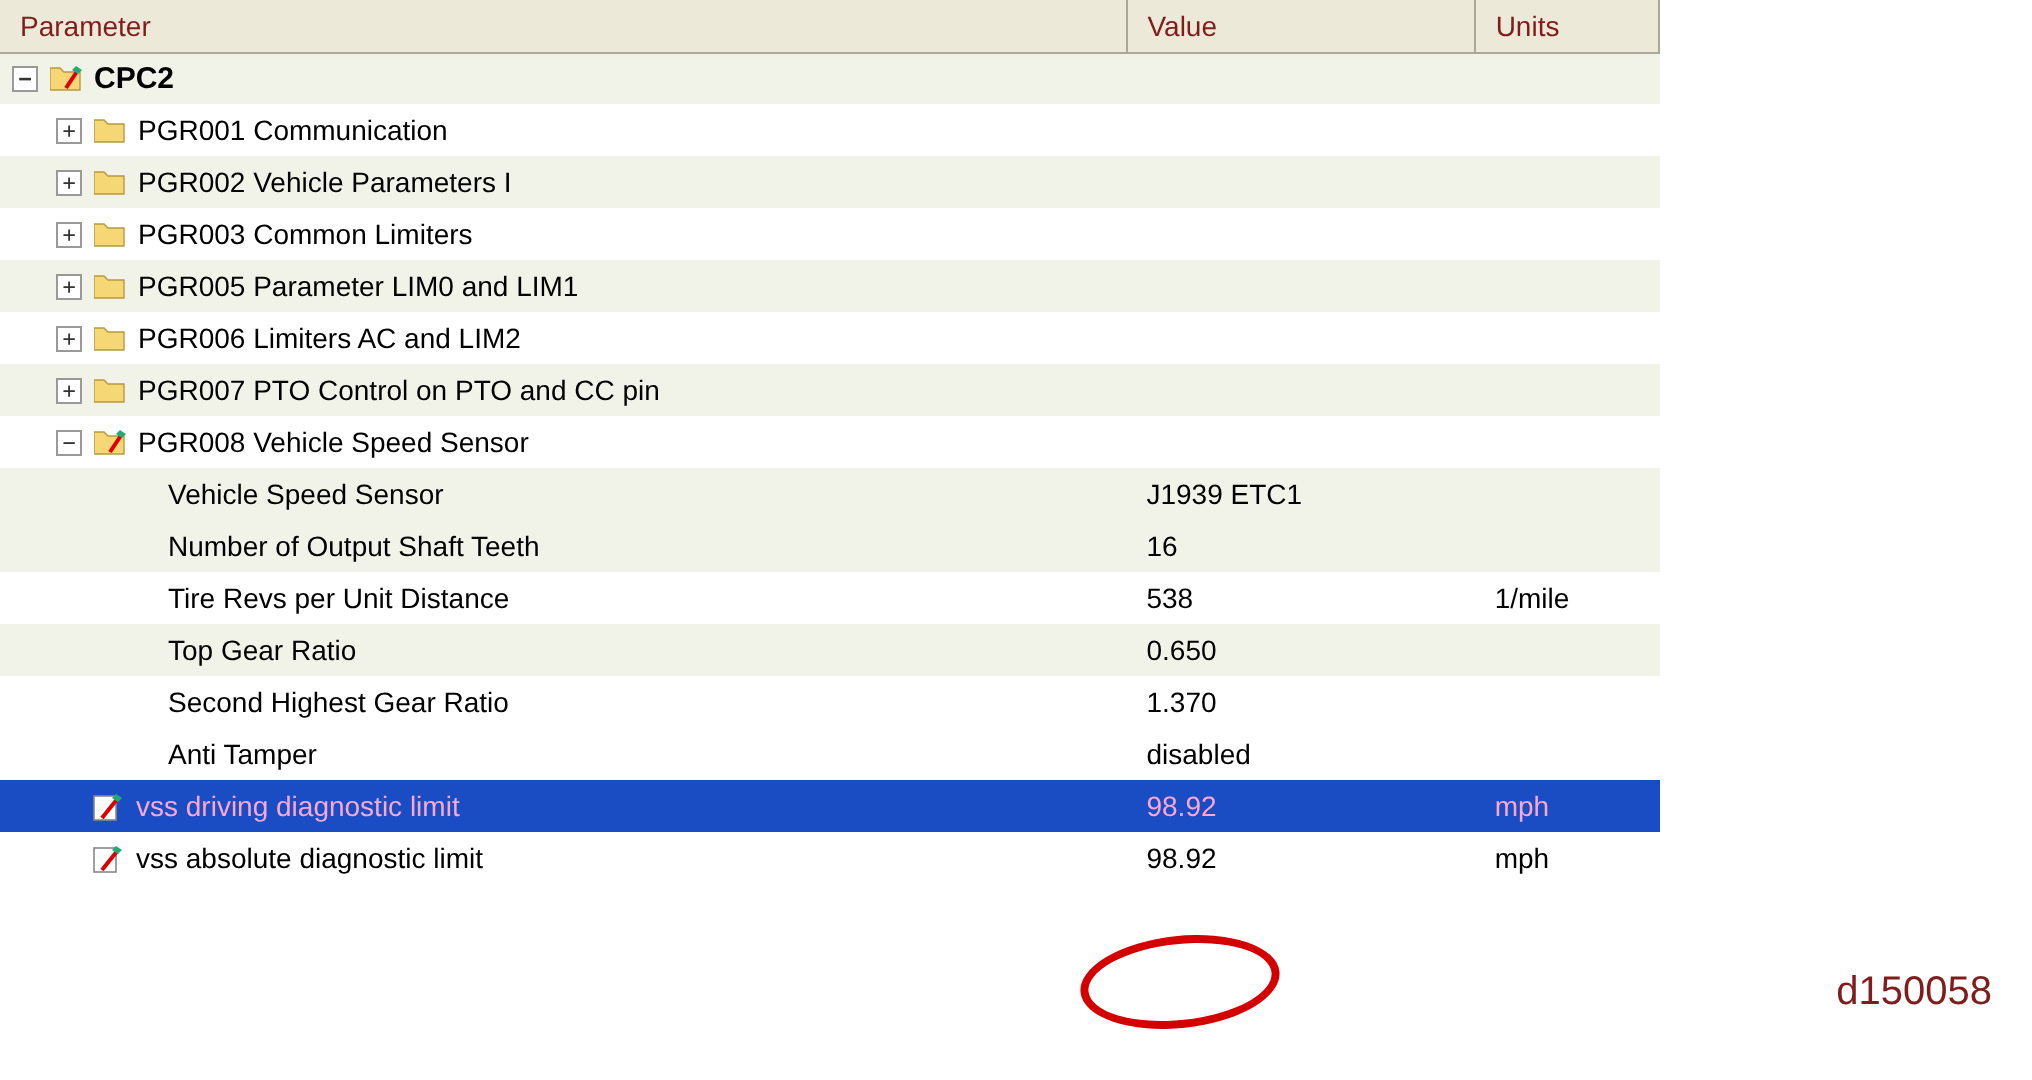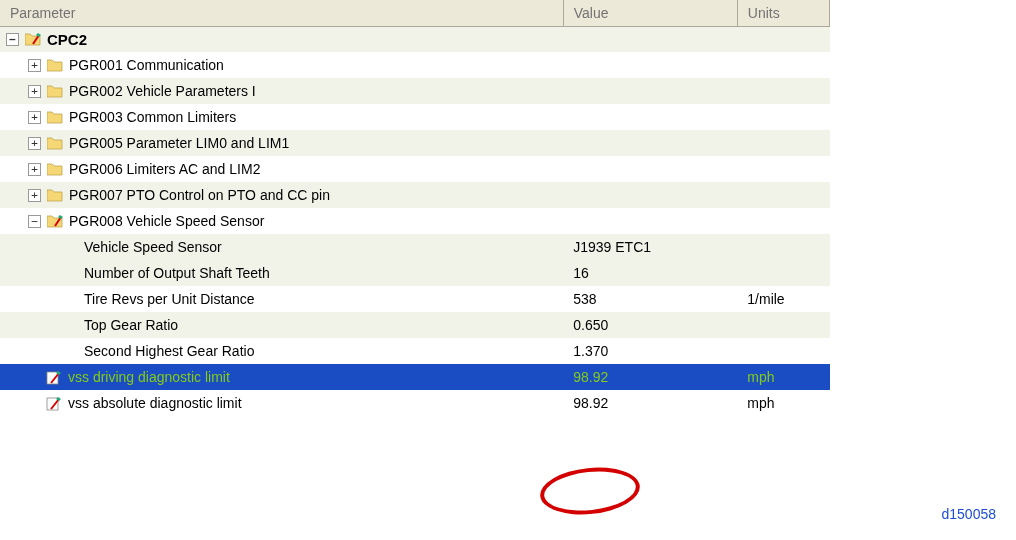--- a/index.html
+++ b/index.html
@@ -17,21 +17,21 @@
       table-layout: fixed;
     }
     .header-row {
       background: #ece9d8;
       border-bottom: 1px solid #aca899;
     }
     .header-cell {
       padding: 4px 10px;
       text-align: left;
       font-weight: normal;
-      color: #737373;
+      color: #7f1d1d;
       border-right: 1px solid #aca899;
       height: 26px;
     }
     .col-param { width: 550px; }
     .col-value { width: 170px; }
     .col-units { width: 90px; }
     .tree-row td {
       padding: 3px 0;
       height: 26px;
       vertical-align: middle;
@@ -45,21 +45,21 @@
     .indent-0 { padding-left: 6px; }
     .indent-1 { padding-left: 28px; }
     .indent-2 { padding-left: 27px; }
     .param-cell {
       display: flex;
       align-items: center;
       gap: 2px;
     }
     .selected-row td {
       background: #1a4cc4 !important;
-      color: #84cc16;
+      color: #f9a8d4;
     }
     .value-cell, .units-cell {
       padding-left: 10px !important;
     }
     .expand-box {
       display: inline-flex;
       width: 13px;
       height: 13px;
       border: 1px solid #999;
       background: #fff;
@@ -98,23 +98,23 @@
       width: 100px;
       height: 46px;
       left: 540px;
       top: 468px;
       transform: rotate(-6deg);
       pointer-events: none;
     }
     .doc-id {
       position: absolute;
       right: 20px;
-      bottom: 18px;
-      font-size: 14px;
-      color: #1d4ed8;
+      bottom: 32px;
+      font-size: 20px;
+      color: #7f1d1d;
     }
   </style>
 </head>
 <body>
 
 <table class="table">
   <thead>
     <tr class="header-row">
       <th class="header-cell col-param">Parameter</th>
       <th class="header-cell col-value">Value</th>
@@ -299,20 +299,32 @@
           <div class="param-cell indent-2">
             <span class="spacer-expand"></span>
             <span class="spacer-expand"></span>
             <span class="spacer-expand"></span>
             <span>Second Highest Gear Ratio</span>
           </div>
         </td>
         <td class="value-cell">1.370</td>
         <td class="units-cell"></td>
       </tr>
+      <tr class="tree-row bg-white">
+        <td>
+          <div class="param-cell indent-2">
+            <span class="spacer-expand"></span>
+            <span class="spacer-expand"></span>
+            <span class="spacer-expand"></span>
+            <span>Anti Tamper</span>
+          </div>
+        </td>
+        <td class="value-cell">disabled</td>
+        <td class="units-cell"></td>
+      </tr>
       <tr class="tree-row bg-green selected-row">
         <td>
           <div class="param-cell indent-2">
             <span class="spacer-expand"></span>
             <span class="edit-icon">
               <svg width="16" height="16" viewBox="0 0 16 16">
                 <rect x="1" y="3" width="11" height="12" fill="#fff" stroke="#888" stroke-width="0.8"></rect>
                 <line x1="5" y1="14" x2="13" y2="4" stroke="#d00" stroke-width="2"></line>
                 <polygon points="12,2 15,4 13,6 10,4" fill="#2a7"></polygon>
               </svg>

